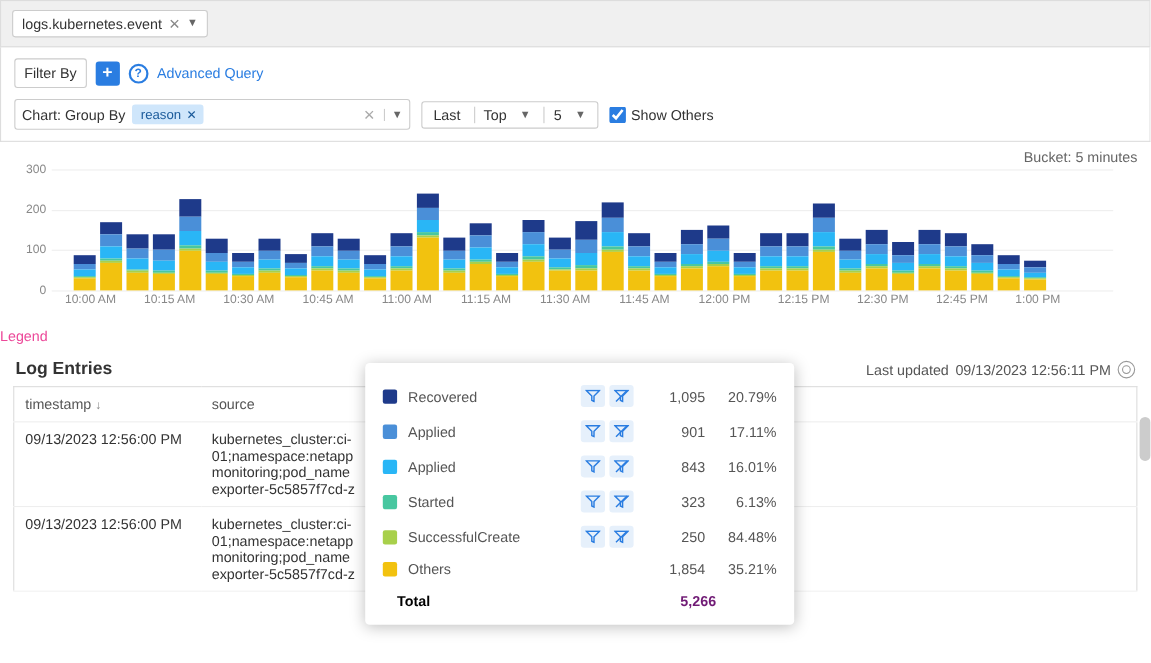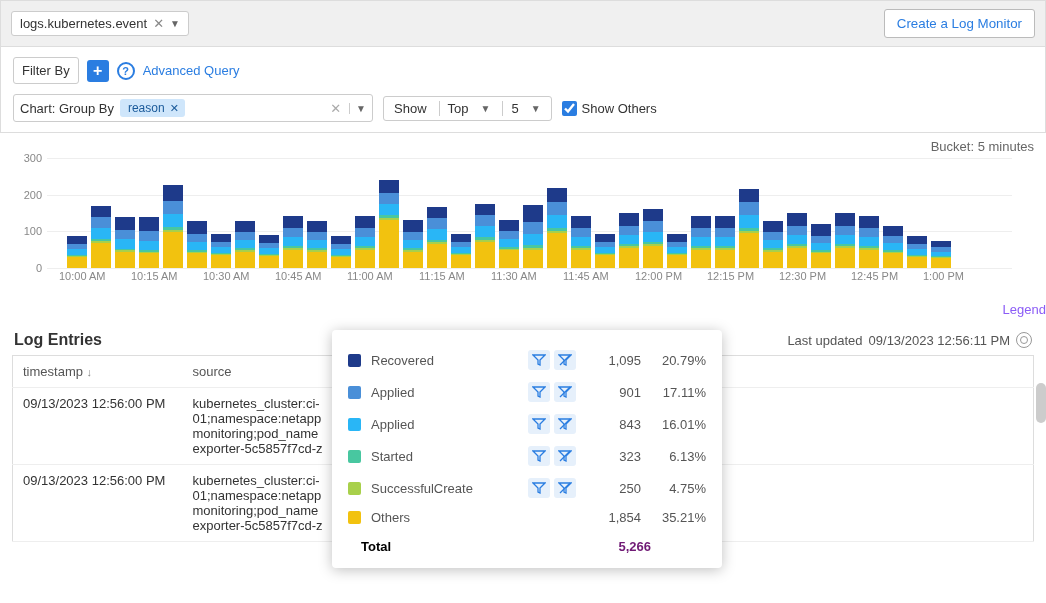--- a/index.html
+++ b/index.html
@@ -31,21 +31,21 @@
 .chart { position: relative; height: 130px; width: 1000px; }
 .yaxis { position: absolute; left: 0; top: 0; height: 110px; width: 30px; }
 .ytick { position: absolute; right: 0; font-size: 11px; color: #888; transform: translateY(-50%); }
 .grid { position: absolute; left: 35px; right: 0; top: 0; height: 110px; }
 .gline { position: absolute; left: 0; right: 0; border-top: 1px solid #eee; }
 .bars { position: absolute; left: 35px; right: 0; top: 0; height: 110px; display: flex; align-items: flex-end; gap: 4px; padding-left: 20px; }
 .bar { width: 20px; display: flex; flex-direction: column-reverse; }
 .seg-bar { width: 100%; }
 .xaxis { position: absolute; left: 35px; right: 0; top: 112px; height: 18px; }
 .xtick { position: absolute; font-size: 11px; color: #888; transform: translateX(-18px); white-space: nowrap; }
-.legend-link { text-align: right; color: #8b5cf6; margin: 8px 0 4px 0; cursor: pointer; }
+.legend-link { text-align: left; color: #ec4899; margin: 8px 0 4px 0; cursor: pointer; }
 .log-entries { padding: 10px 14px 0 14px; display: flex; justify-content: space-between; align-items: center; }
 .log-entries h3 { font-size: 16px; font-weight: 600; }
 .last-updated { color: #555; display: flex; align-items: center; gap: 6px; }
 .gear { width: 16px; height: 16px; border: 1.5px solid #999; border-radius: 50%; position: relative; cursor: pointer; }
 .gear::before { content: ""; position: absolute; inset: 3px; border: 1.5px solid #999; border-radius: 50%; }
 .table { border: 1px solid #ddd; margin: 6px 12px 0 12px; border-collapse: collapse; width: calc(100% - 24px); }
 .table th, .table td { text-align: left; padding: 8px 10px; border-bottom: 1px solid #eee; vertical-align: top; font-size: 13px; }
 .table th { color: #555; font-weight: 500; }
 .table th .sort { font-size: 11px; color: #888; }
 .table-wrap { position: relative; }
@@ -66,21 +66,20 @@
 </style>
 </head>
 <body>
 
 <div class="topbar">
   <div class="source-chip">
     <span>logs.kubernetes.event</span>
     <span class="x">✕</span>
     <span class="caret">▼</span>
   </div>
-  <button class="btn-outline">Create a Log Monitor</button>
 </div>
 
 <div class="panel">
   <div class="filter-row">
     <div class="filter-label">Filter By</div>
     <div class="plus-btn">+</div>
     <div class="help-icon">?</div>
     <span class="link">Advanced Query</span>
   </div>
   <div class="controls-row">
@@ -91,21 +90,21 @@
           <span>reason</span>
           <span class="x">✕</span>
         </span>
       </div>
       <div style="display:flex;align-items:center;gap:4px">
         <span class="clear-x">✕</span>
         <span class="sel-caret">▼</span>
       </div>
     </div>
     <div class="show-box">
-      <span class="seg">Show</span>
+      <span class="seg">Last</span>
       <span class="seg" style="border-left:1px solid #ccc;padding-left:8px;display:flex;gap:12px;align-items:center">
         <span>Top</span>
         <span style="font-size:10px;color:#666">▼</span>
       </span>
       <span class="seg" style="border-left:1px solid #ccc;padding-left:8px;display:flex;gap:12px;align-items:center">
         <span>5</span>
         <span style="font-size:10px;color:#666">▼</span>
       </span>
     </div>
     <label class="check">
@@ -574,21 +573,21 @@
           </svg>
         </span>
         <span class="fbtn">
           <svg width="14" height="12" viewBox="0 0 14 12">
             <path d="M1 1 H13 L8 6 V11 L6 10 V6 Z" fill="none" stroke="#2a7de1" stroke-width="1.3"></path>
             <line x1="2" y1="11" x2="12" y2="1" stroke="#2a7de1" stroke-width="1.3"></line>
           </svg>
         </span>
       </span>
       <span class="leg-count">250</span>
-      <span class="leg-pct">4.75%</span>
+      <span class="leg-pct">84.48%</span>
     </div>
     <div class="legend-row">
       <span class="swatch" style="background: rgb(242, 194, 15);"></span>
       <span class="leg-name">Others</span>
       <span class="leg-filters" style="width: 48px;"></span>
       <span class="leg-count">1,854</span>
       <span class="leg-pct">35.21%</span>
     </div>
     <div class="legend-total">
       <span style="width: 13px; flex-shrink: 0;"></span>

